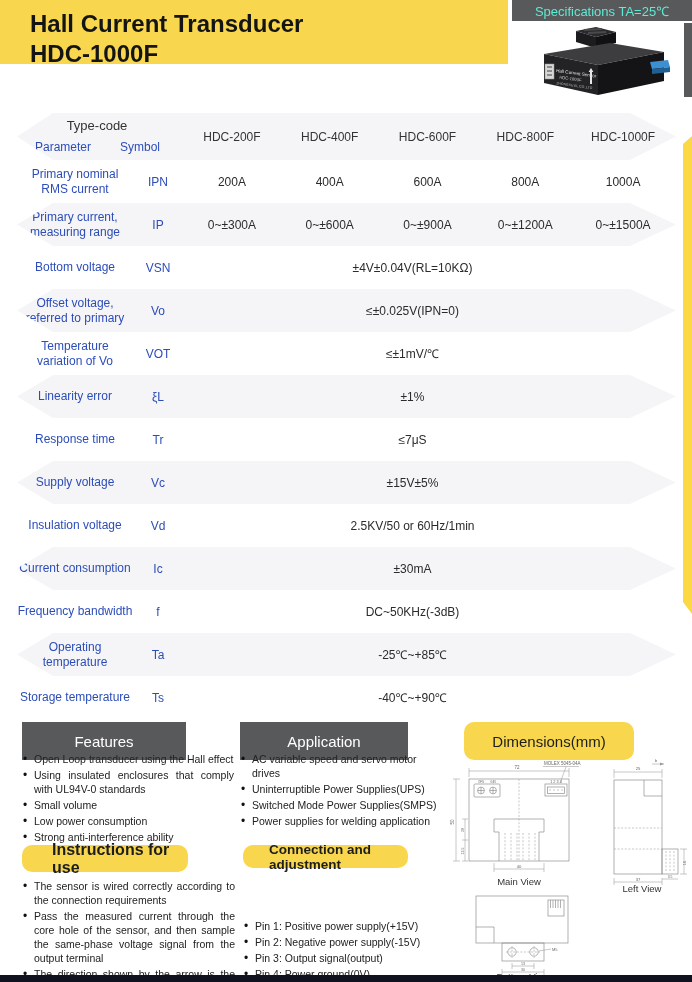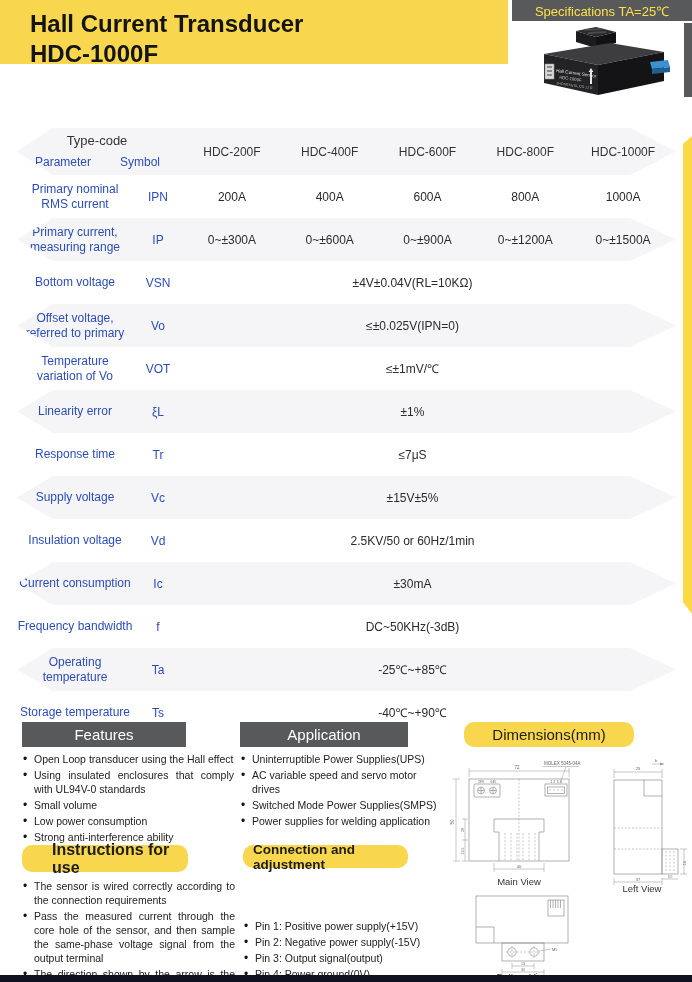--- a/index.html
+++ b/index.html
@@ -11,56 +11,56 @@
     --footer:#10131F;
   }
   *{margin:0;padding:0;box-sizing:border-box;}
   body{background:#e8e8e8;font-family:"Liberation Sans",sans-serif;}
   .page{position:relative;width:692px;height:982px;background:#fff;overflow:hidden;margin:0 auto;}
 
   
   .hdr-yellow{position:absolute;left:0;top:0;width:508px;height:64px;background:var(--yellow);}
   .hdr-title{padding:9px 0 0 30px;font-size:24px;line-height:1.26;font-weight:bold;color:#141414;}
   .spec-badge{position:absolute;left:512px;top:0;width:180px;height:21px;background:var(--dark);
-    color:#fde047;font-size:13px;display:flex;align-items:center;justify-content:center;}
+    color:#5eead4;font-size:13px;display:flex;align-items:center;justify-content:center;}
   .right-gray-strip{position:absolute;left:684px;top:23px;width:8px;height:74px;background:var(--dark);}
   .product-photo{position:absolute;left:512px;top:23px;width:172px;height:76px;display:flex;align-items:center;justify-content:center;}
 
   
   .side-ribbon{position:absolute;left:683px;top:136px;width:9px;height:478px;background:#FCD844;
     clip-path:polygon(0 8px,100% 0,100% 100%,0 calc(100% - 12px));}
 
   
-  .spec-table{position:absolute;left:17px;top:128px;width:659px;font-size:12px;color:var(--ink);}
+  .spec-table{position:absolute;left:17px;top:113px;width:659px;font-size:12px;color:var(--ink);}
   .t-hex{background:var(--rowgray);
     clip-path:polygon(36px 0%,calc(100% - 46px) 0%,100% 50%,calc(100% - 46px) 100%,36px 100%,0% 50%);}
   .t-header{position:relative;height:47px;}
   .type-code{position:absolute;left:20px;top:5px;width:120px;text-align:center;font-size:13px;color:#333;}
   .param-h{position:absolute;left:0;bottom:6px;width:92px;text-align:center;color:var(--blue);}
   .symbol-h{position:absolute;left:97px;bottom:6px;width:52px;text-align:center;color:var(--blue);}
   .t-col-heads{position:absolute;left:166px;right:4px;top:0;bottom:0;display:flex;}
   .t-col-h{flex:1;display:flex;align-items:center;justify-content:center;color:#333;}
   .t-row{height:43px;display:flex;align-items:center;}
   .c-param{width:116px;text-align:center;color:var(--blue);line-height:1.25;}
   .c-symbol{width:50px;text-align:center;color:var(--blue);}
   .c-vals{flex:1;display:flex;align-self:stretch;margin-right:4px;}
   .c-val{flex:1;display:flex;align-items:center;justify-content:center;}
   .c-merged{flex:1;text-align:center;padding-right:34px;}
 
   
-  .bar{position:absolute;height:25px;display:flex;align-items:center;justify-content:center;font-size:15px;}
+  .bar{position:absolute;height:38px;display:flex;align-items:center;justify-content:center;font-size:15px;}
   .bar.darkbg{background:var(--dark);color:#fff;}
   .bar.yellowbg{background:var(--yellow);color:#1d1d1d;border-radius:10px;}
   .bar-features{left:22px;top:722px;width:164px;}
   .bar-application{left:240px;top:722px;width:168px;}
   .bar-dimensions{left:464px;top:722px;width:170px;}
   .bar-instructions{left:22px;top:845px;width:166px;height:27px;justify-content:flex-start;
     padding-left:30px;font-size:16px;font-weight:600;}
   .bar-connection{left:243px;top:845px;width:165px;height:23px;justify-content:flex-start;
-    padding-left:10px;font-size:13.5px;font-weight:600;}
+    padding-left:26px;font-size:13.5px;font-weight:600;}
 
   
   .blist{position:absolute;list-style:none;font-size:10.5px;line-height:1.33;color:#222;}
   .blist li{position:relative;padding-left:12px;margin-bottom:2px;}
   .blist li::before{content:"\2022";position:absolute;left:1px;top:-1px;font-size:12px;color:#111;}
   .just li{text-align:justify;}
   .list-features{left:22px;top:753px;width:212px;}
   .list-application{left:240px;top:753px;width:206px;}
   .list-instructions{left:22px;top:880px;width:213px;}
   .list-connection{left:243px;top:920px;width:202px;}
@@ -227,22 +227,22 @@
   <div class="bar yellowbg bar-connection">Connection and adjustment</div>
 
   <ul class="blist just list-features" id="list-features">
       <li>Open Loop transducer using the Hall effect</li>
       <li>Using insulated enclosures that comply with UL94V-0 standards</li>
       <li>Small volume</li>
       <li>Low power consumption</li>
       <li>Strong anti-interference ability</li>
     </ul>
   <ul class="blist list-application" id="list-application">
+      <li>AC variable speed and servo motor drives</li>
       <li>Uninterruptible Power Supplies(UPS)</li>
-      <li>AC variable speed and servo motor drives</li>
       <li>Switched Mode Power Supplies(SMPS)</li>
       <li>Power supplies for welding application</li>
     </ul>
   <ul class="blist just list-instructions" id="list-instructions">
       <li>The sensor is wired correctly according to the connection requirements</li>
       <li>Pass the measured current through the core hole of the sensor, and then sample the same-phase voltage signal from the output terminal</li>
       <li>The direction shown by the arrow is the direction of the positive current</li>
     </ul>
   <ul class="blist list-connection" id="list-connection">
       <li>Pin 1: Positive power supply(+15V)</li>

